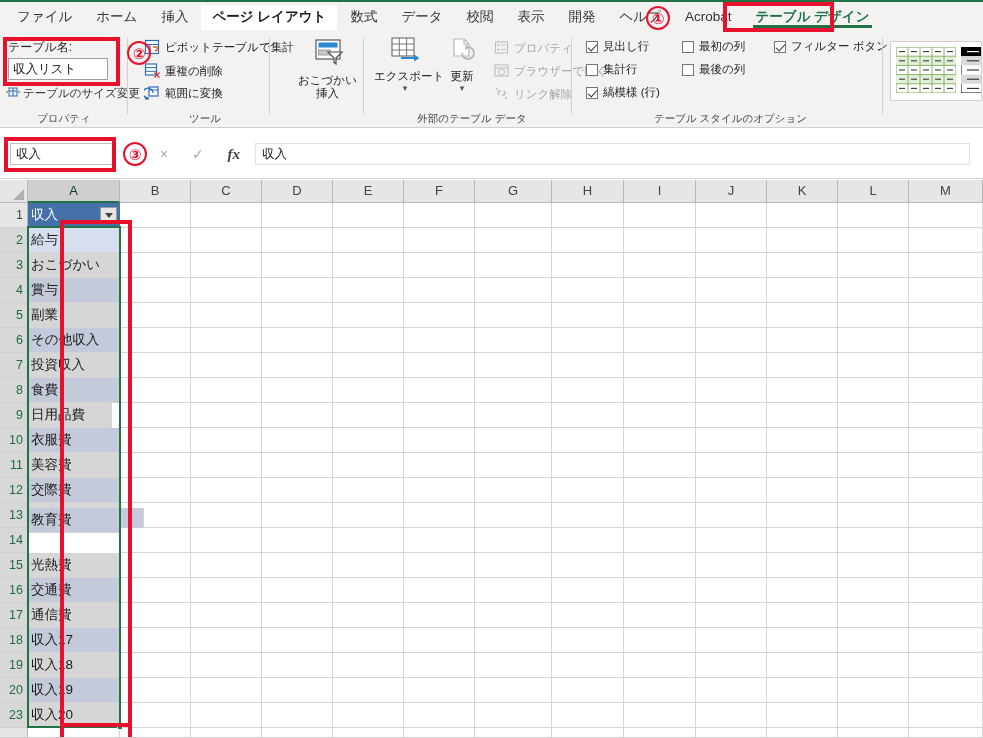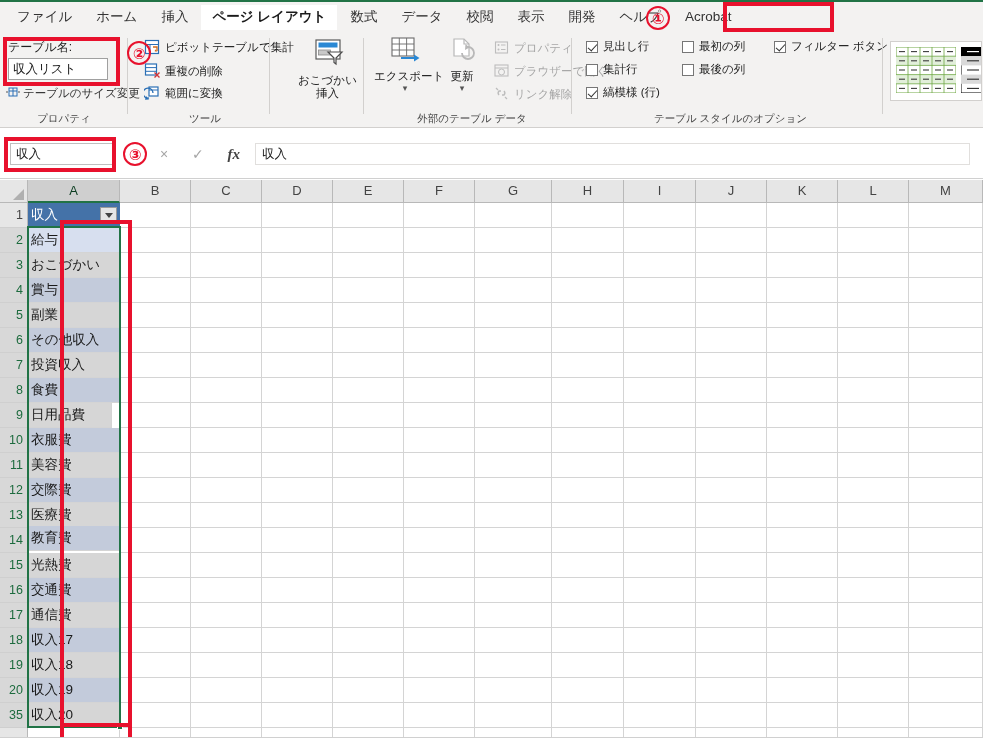--- a/index.html
+++ b/index.html
@@ -294,20 +294,21 @@
     <div class="tab">ホーム</div>
     <div class="tab">挿入</div>
     <div class="tab active-plain">ページ レイアウト</div>
     <div class="tab">数式</div>
     <div class="tab">データ</div>
     <div class="tab">校閲</div>
     <div class="tab">表示</div>
     <div class="tab">開発</div>
     <div class="tab">ヘルプ</div>
     <div class="tab">Acrobat</div>
+    <div class="tab contextual">テーブル デザイン</div>
   </div>
 
   <div class="ribbon-body">
 
     <div class="rgroup" id="grp-properties">
       <div class="tbl-name-label">テーブル名:</div>
       <div class="tbl-name-input">収入リスト</div>
       <div class="resize-row">
         <span class="ico">
           <svg width="14" height="14" viewBox="0 0 14 14">
@@ -755,21 +756,21 @@
         <div class="cell" style="left: 333px; top: 323px; width: 71px;"></div>
         <div class="cell" style="left: 404px; top: 323px; width: 71px;"></div>
         <div class="cell" style="left: 475px; top: 323px; width: 77px;"></div>
         <div class="cell" style="left: 552px; top: 323px; width: 72px;"></div>
         <div class="cell" style="left: 624px; top: 323px; width: 72px;"></div>
         <div class="cell" style="left: 696px; top: 323px; width: 71px;"></div>
         <div class="cell" style="left: 767px; top: 323px; width: 71px;"></div>
         <div class="cell" style="left: 838px; top: 323px; width: 71px;"></div>
         <div class="cell" style="left: 909px; top: 323px; width: 74px;"></div>
         <div class="row-head sel" style="top: 348px;">14</div>
-        <div class="cell band-a" style="left: 28px; top: 346px; width: 92px;"><span>教育費</span></div>
+        <div class="cell band-a" style="left: 28px; top: 328px; width: 116px;"><span>教育費</span></div>
         <div class="cell" style="left: 120px; top: 348px; width: 71px;"></div>
         <div class="cell" style="left: 191px; top: 348px; width: 71px;"></div>
         <div class="cell" style="left: 262px; top: 348px; width: 71px;"></div>
         <div class="cell" style="left: 333px; top: 348px; width: 71px;"></div>
         <div class="cell" style="left: 404px; top: 348px; width: 71px;"></div>
         <div class="cell" style="left: 475px; top: 348px; width: 77px;"></div>
         <div class="cell" style="left: 552px; top: 348px; width: 72px;"></div>
         <div class="cell" style="left: 624px; top: 348px; width: 72px;"></div>
         <div class="cell" style="left: 696px; top: 348px; width: 71px;"></div>
         <div class="cell" style="left: 767px; top: 348px; width: 71px;"></div>
@@ -852,21 +853,21 @@
         <div class="cell" style="left: 262px; top: 498px; width: 71px;"></div>
         <div class="cell" style="left: 333px; top: 498px; width: 71px;"></div>
         <div class="cell" style="left: 404px; top: 498px; width: 71px;"></div>
         <div class="cell" style="left: 475px; top: 498px; width: 77px;"></div>
         <div class="cell" style="left: 552px; top: 498px; width: 72px;"></div>
         <div class="cell" style="left: 624px; top: 498px; width: 72px;"></div>
         <div class="cell" style="left: 696px; top: 498px; width: 71px;"></div>
         <div class="cell" style="left: 767px; top: 498px; width: 71px;"></div>
         <div class="cell" style="left: 838px; top: 498px; width: 71px;"></div>
         <div class="cell" style="left: 909px; top: 498px; width: 74px;"></div>
-        <div class="row-head sel" style="top: 523px;">35</div>
+        <div class="row-head sel" style="top: 523px;">23</div>
         <div class="cell band-b" style="left: 28px; top: 523px; width: 92px;"><span>収入20</span></div>
         <div class="cell" style="left: 120px; top: 523px; width: 71px;"></div>
         <div class="cell" style="left: 191px; top: 523px; width: 71px;"></div>
         <div class="cell" style="left: 262px; top: 523px; width: 71px;"></div>
         <div class="cell" style="left: 333px; top: 523px; width: 71px;"></div>
         <div class="cell" style="left: 404px; top: 523px; width: 71px;"></div>
         <div class="cell" style="left: 475px; top: 523px; width: 77px;"></div>
         <div class="cell" style="left: 552px; top: 523px; width: 72px;"></div>
         <div class="cell" style="left: 624px; top: 523px; width: 72px;"></div>
         <div class="cell" style="left: 696px; top: 523px; width: 71px;"></div>

